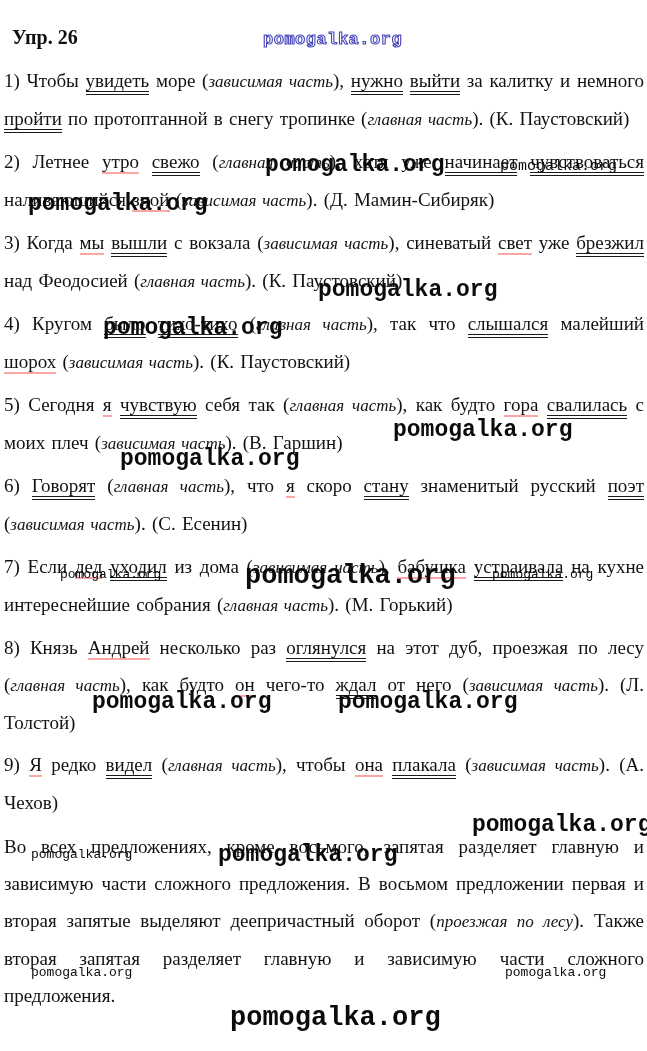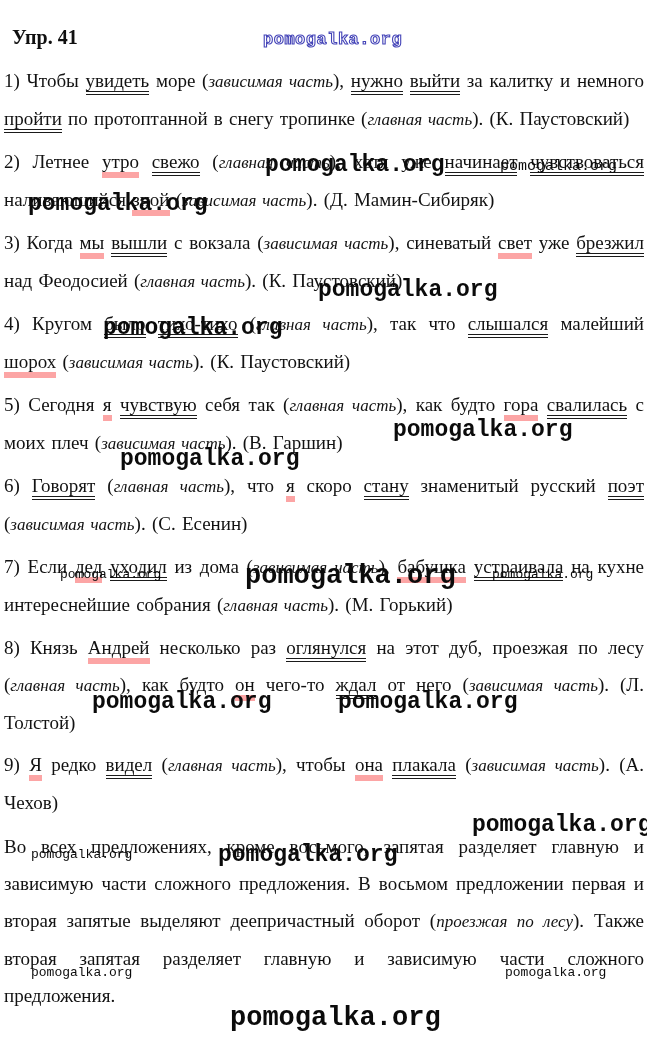--- a/index.html
+++ b/index.html
@@ -6,41 +6,41 @@
   body { width:647px; height:1051px; overflow:hidden;
          font-family:"Liberation Serif", serif; color:#121212; }
   .page { position:relative; width:647px; height:1051px; background:#ffffff; }
   .content { padding:0 3px 0 4px; }
   h1.title { font-size:20px; font-weight:bold; margin:26px 0 13px 8px; color:#101010; }
   p.sentence { font-size:19px; line-height:37px; text-align:justify;
                margin:0 0 5px 0; word-spacing:1.5px; }
   p.conclusion { margin-top:7px; }
   .seg-n  { }
   .seg-i  { font-style:italic; font-size:17px; }
-  .seg-u1 { border-bottom:6px solid #fca5a5; }
+  .seg-u1 { border-bottom:2px solid #fca5a5; }
   .seg-u2 { border-bottom:4px double #1a1a1a; }
   
   .wm { position:absolute; font-family:Liberation Mono, monospace;
         white-space:nowrap; color:#0b0b0b; z-index:3; pointer-events:none; }
   .wm-outline { font-size:17px; font-weight:bold; letter-spacing:0.5px;
                 color:#ffffff; -webkit-text-stroke:1.1px #4444b8; }
   @supports not (-webkit-text-stroke: 1px #000) {
     .wm-outline { color:#4444b8; }
   }
   .wm-bold    { font-size:23px; font-weight:700; }
   .wm-bold-lg { font-size:27px; font-weight:700; }
   .wm-small15 { font-size:15px; }
   .wm-small13 { font-size:13px; }
 </style>
 </head>
 <body>
 
 <div class="page">
   <div class="content">
-    <h1 class="title">Упр. 41</h1>
+    <h1 class="title">Упр. 26</h1>
     <div id="paragraphs">
         <p class="sentence"><span class="seg-n">1) Чтобы </span><span class="seg-u2">увидеть</span><span class="seg-n"> море (</span><span class="seg-i">зависимая часть</span><span class="seg-n">), </span><span class="seg-u2">нужно</span><span class="seg-n"> </span><span class="seg-u2">выйти</span><span class="seg-n"> за калитку и немного </span><span class="seg-u2">пройти</span><span class="seg-n"> по протоптанной в снегу тропинке (</span><span class="seg-i">главная часть</span><span class="seg-n">). (К. Паустовский)</span></p>
         <p class="sentence"><span class="seg-n">2) Летнее </span><span class="seg-u1">утро</span><span class="seg-n"> </span><span class="seg-u2">свежо</span><span class="seg-n"> (</span><span class="seg-i">главная часть</span><span class="seg-n">), хотя уже </span><span class="seg-u2">начинает</span><span class="seg-n"> </span><span class="seg-u2">чувствоваться</span><span class="seg-n"> наливающийся </span><span class="seg-u1">зной</span><span class="seg-n"> (</span><span class="seg-i">зависимая часть</span><span class="seg-n">). (Д. Мамин-Сибиряк)</span></p>
         <p class="sentence"><span class="seg-n">3) Когда </span><span class="seg-u1">мы</span><span class="seg-n"> </span><span class="seg-u2">вышли</span><span class="seg-n"> с вокзала (</span><span class="seg-i">зависимая часть</span><span class="seg-n">), синеватый </span><span class="seg-u1">свет</span><span class="seg-n"> уже </span><span class="seg-u2">брезжил</span><span class="seg-n"> над Феодосией (</span><span class="seg-i">главная часть</span><span class="seg-n">). (К. Паустовский)</span></p>
         <p class="sentence"><span class="seg-n">4) Кругом </span><span class="seg-u2">было</span><span class="seg-n"> </span><span class="seg-u2">тихо-тихо</span><span class="seg-n"> (</span><span class="seg-i">главная часть</span><span class="seg-n">), так что </span><span class="seg-u2">слышался</span><span class="seg-n"> малейший </span><span class="seg-u1">шорох</span><span class="seg-n"> (</span><span class="seg-i">зависимая часть</span><span class="seg-n">). (К. Паустовский)</span></p>
         <p class="sentence"><span class="seg-n">5) Сегодня </span><span class="seg-u1">я</span><span class="seg-n"> </span><span class="seg-u2">чувствую</span><span class="seg-n"> себя так (</span><span class="seg-i">главная часть</span><span class="seg-n">), как будто </span><span class="seg-u1">гора</span><span class="seg-n"> </span><span class="seg-u2">свалилась</span><span class="seg-n"> с моих плеч (</span><span class="seg-i">зависимая часть</span><span class="seg-n">). (В. Гаршин)</span></p>
         <p class="sentence"><span class="seg-n">6) </span><span class="seg-u2">Говорят</span><span class="seg-n"> (</span><span class="seg-i">главная часть</span><span class="seg-n">), что </span><span class="seg-u1">я</span><span class="seg-n"> скоро </span><span class="seg-u2">стану</span><span class="seg-n"> знаменитый русский </span><span class="seg-u2">поэт</span><span class="seg-n"> (</span><span class="seg-i">зависимая часть</span><span class="seg-n">). (С. Есенин)</span></p>
         <p class="sentence"><span class="seg-n">7) Если </span><span class="seg-u1">дед</span><span class="seg-n"> </span><span class="seg-u2">уходил</span><span class="seg-n"> из дома (</span><span class="seg-i">зависимая часть</span><span class="seg-n">), </span><span class="seg-u1">бабушка</span><span class="seg-n"> </span><span class="seg-u2">устраивала</span><span class="seg-n"> на кухне интереснейшие собрания (</span><span class="seg-i">главная часть</span><span class="seg-n">). (М. Горький)</span></p>
         <p class="sentence"><span class="seg-n">8) Князь </span><span class="seg-u1">Андрей</span><span class="seg-n"> несколько раз </span><span class="seg-u2">оглянулся</span><span class="seg-n"> на этот дуб, проезжая по лесу (</span><span class="seg-i">главная часть</span><span class="seg-n">), как будто </span><span class="seg-u1">он</span><span class="seg-n"> чего-то </span><span class="seg-u2">ждал</span><span class="seg-n"> от него (</span><span class="seg-i">зависимая часть</span><span class="seg-n">). (Л. Толстой)</span></p>
         <p class="sentence"><span class="seg-n">9) </span><span class="seg-u1">Я</span><span class="seg-n"> редко </span><span class="seg-u2">видел</span><span class="seg-n"> (</span><span class="seg-i">главная часть</span><span class="seg-n">), чтобы </span><span class="seg-u1">она</span><span class="seg-n"> </span><span class="seg-u2">плакала</span><span class="seg-n"> (</span><span class="seg-i">зависимая часть</span><span class="seg-n">). (А. Чехов)</span></p>

